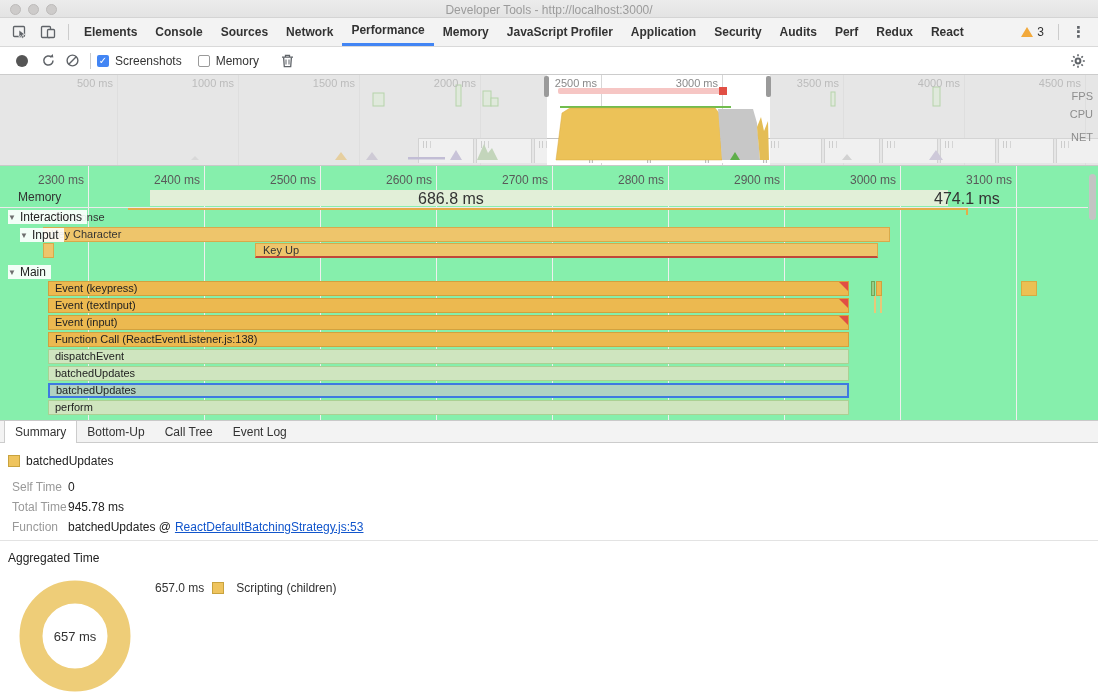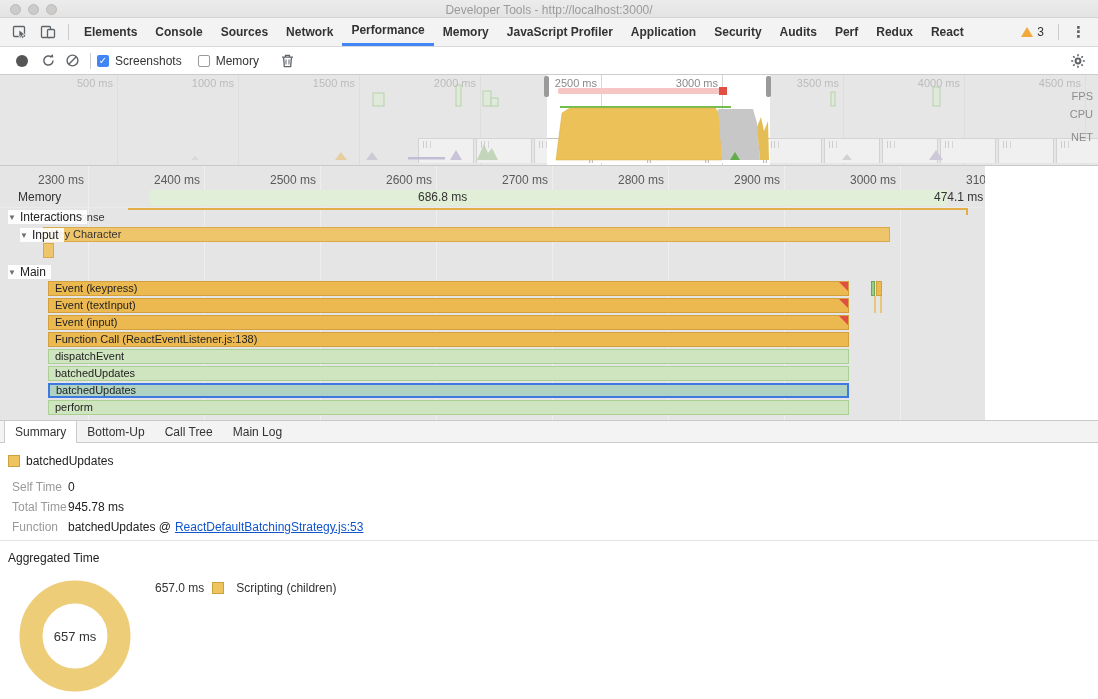--- a/index.html
+++ b/index.html
@@ -40,26 +40,26 @@
   .ov-lane { position:absolute; right:5px; width:60px; text-align:right; font-size:11px; color:#8d8d8d; z-index:6; }
   .film { position:absolute; left:418px; top:63px; width:680px; height:25px; z-index:2; border-top:1px solid #c2c2c2;
           background:repeating-linear-gradient(90deg,#bdbdbd 0 1px,#ffffff 1px 55px,#bdbdbd 55px 56px,rgba(233,233,233,0.6) 56px 58px); }
   .film:after { content:""; position:absolute; left:2px; top:2px; right:0; height:7px;
           background:repeating-linear-gradient(90deg,transparent 0 3px,#8f8f8f 3px 4px,transparent 4px 6px,#8f8f8f 6px 7px,transparent 7px 10px,#aaa 10px 11px,transparent 11px 58px); opacity:.7; }
   .ov-svg { position:absolute; left:0; top:0; z-index:3; }
   .ov-dim { position:absolute; top:0; height:91px; background:rgba(228,228,228,0.55); z-index:5; }
   .ov-handle { position:absolute; top:1px; width:5px; height:21px; border-radius:2px; background:#9a9a9a; z-index:7; }
 
   
-  .timeline { position:absolute; left:0; top:166px; width:985px; height:254px; background:#e5e5e5; overflow:hidden; }
+  .timeline { position:absolute; left:0; top:166px; width:1098px; height:254px; background:#86efac; overflow:hidden; }
   .vline { position:absolute; top:0; width:1px; height:254px; background:#efefef; }
   .t-tick { position:absolute; top:7px; width:74px; text-align:right; font-size:12px; color:#595959; }
   .frames-label { position:absolute; left:18px; top:24px; font-size:12px; color:#333; }
   .frame-band { position:absolute; top:24px; height:16px; background:#e2efd8; }
-  .frame-dur { position:absolute; top:24px; font-size:12px; color:#333; }
+  .frame-dur { position:absolute; top:24px; font-size:16px; color:#333; }
   .frames-sep { position:absolute; left:0; top:41px; width:1088px; height:1px; background:#ebebeb; }
   .resp-line { position:absolute; height:2px; background:#e3ad49; }
   .sec-hdr { position:absolute; font-size:12px; color:#222; background:rgba(255,255,255,0.9); padding-right:5px; z-index:2; white-space:nowrap; }
   .tri { font-size:8px; color:#6e6e6e; margin-right:4px; vertical-align:1px; }
   .hidden-label { position:absolute; font-size:11px; color:#333; z-index:1; white-space:nowrap; }
   .ibar { position:absolute; height:15px; background:#eec56b; border:1px solid #d9a94a; font-size:11px; line-height:13px; color:#333; padding-left:7px; white-space:nowrap; overflow:hidden; z-index:1; }
   .ibar.kup { border-bottom:2px solid #c0483a; }
   .fbar { position:absolute; height:15px; font-size:11px; line-height:13px; color:#222; padding-left:6px; white-space:nowrap; overflow:hidden; }
   .fbar.yellow { background:#ecb950; border:1px solid #d2a13e; }
   .fbar.green { background:#cfe5bf; border:1px solid #abd093; }
@@ -261,20 +261,21 @@
 
     <div class="resp-line" style="left:128px;top:42px;width:840px"></div>
     <div class="resp-line" style="left:966px;top:42px;width:2px;height:7px"></div>
     <div class="hidden-label" style="left:55px;top:45px">Response</div>
     <div class="sec-hdr" style="left:8px;top:44px"><span class="tri">▼</span><span>Interactions</span></div>
 
     <div class="ibar" style="left:43px;top:61px;width:847px"><span>Key Character</span></div>
     <div class="sec-hdr" style="left:20px;top:62px"><span class="tri">▼</span><span>Input</span></div>
 
     <div class="ibar" style="left:43px;top:77px;width:11px"></div>
+    <div class="ibar kup" style="left:255px;top:77px;width:623px"><span>Key Up</span></div>
 
     <div class="sec-hdr" style="left:8px;top:99px"><span class="tri">▼</span><span>Main</span></div>
 
     <div class="fbar yellow" style="left:48px;top:115px;width:801px"><span>Event (keypress)</span><span class="redcorner"></span></div>
     <div class="fbar yellow" style="left:48px;top:132px;width:801px"><span>Event (textInput)</span><span class="redcorner"></span></div>
     <div class="fbar yellow" style="left:48px;top:149px;width:801px"><span>Event (input)</span><span class="redcorner"></span></div>
     <div class="fbar yellow" style="left:48px;top:166px;width:801px"><span>Function Call (ReactEventListener.js:138)</span></div>
     <div class="fbar green" style="left:48px;top:183px;width:801px"><span>dispatchEvent</span></div>
     <div class="fbar green" style="left:48px;top:200px;width:801px"><span>batchedUpdates</span></div>
     <div class="fbar sel" style="left:48px;top:217px;width:801px"><span>batchedUpdates</span></div>
@@ -286,21 +287,21 @@
     <div class="mini" style="left:880px;top:130px;width:2px;height:17px;background:#e8c878"></div>
     <div class="mini" style="left:1021px;top:115px;width:16px;height:15px;background:#ecc053;border:1px solid #d8ab41"></div>
 
     <div class="scroll-thumb"></div>
   </div>
 
   <div class="btabs">
     <div class="btab active">Summary</div>
     <div class="btab">Bottom-Up</div>
     <div class="btab">Call Tree</div>
-    <div class="btab">Main Log</div>
+    <div class="btab">Event Log</div>
   </div>
 
   <div class="summary">
     <div class="sum-title">
       <span class="legend-sq"></span>
       <span>batchedUpdates</span>
     </div>
     <div class="sum-row" style="top:37px">
       <span class="sum-lbl">Self Time</span>
       <span class="sum-val">0</span>

